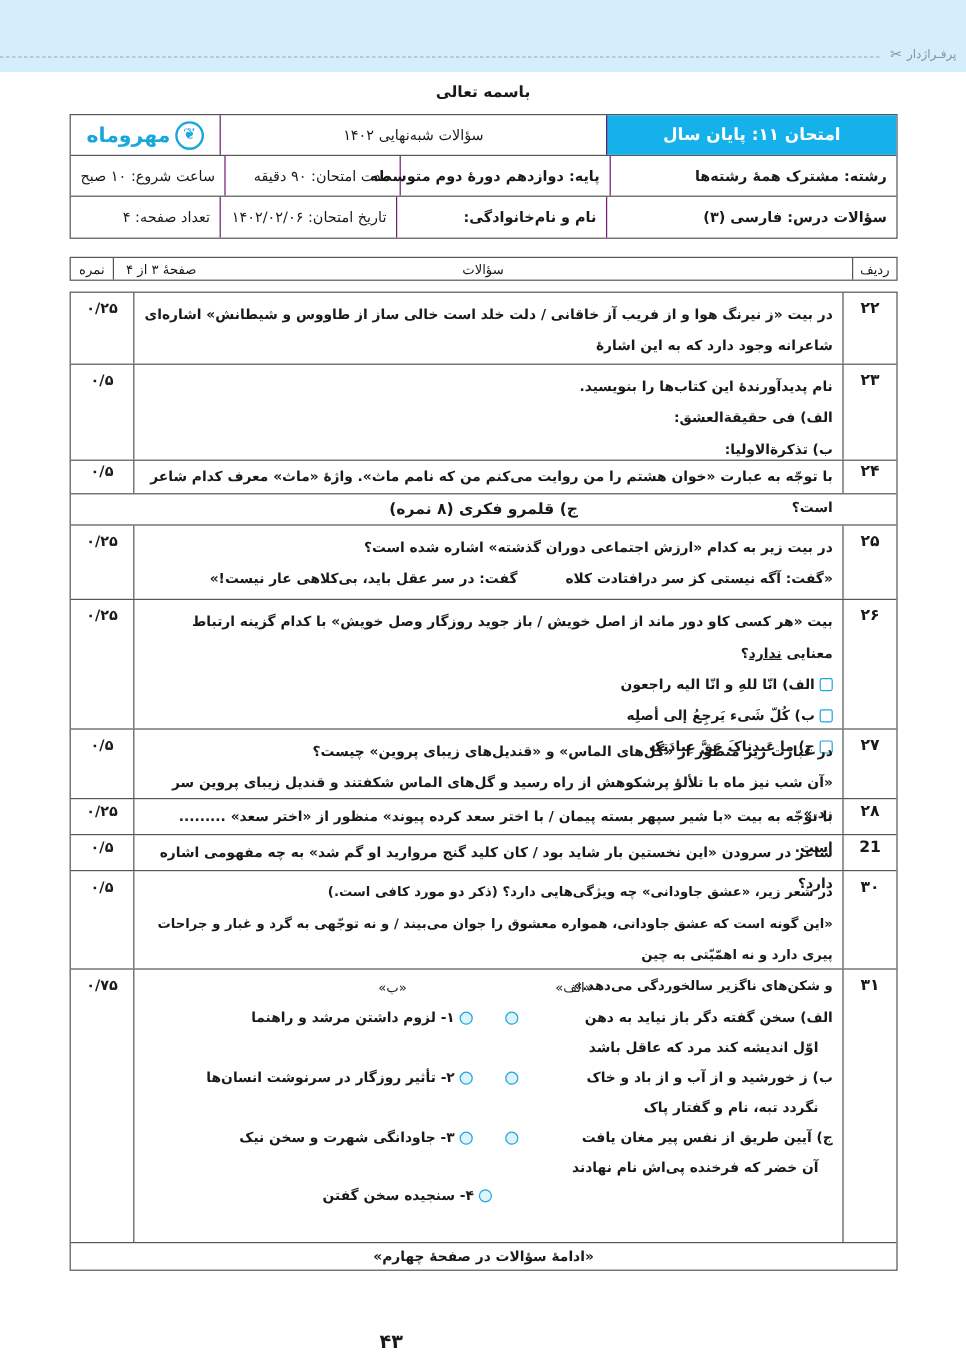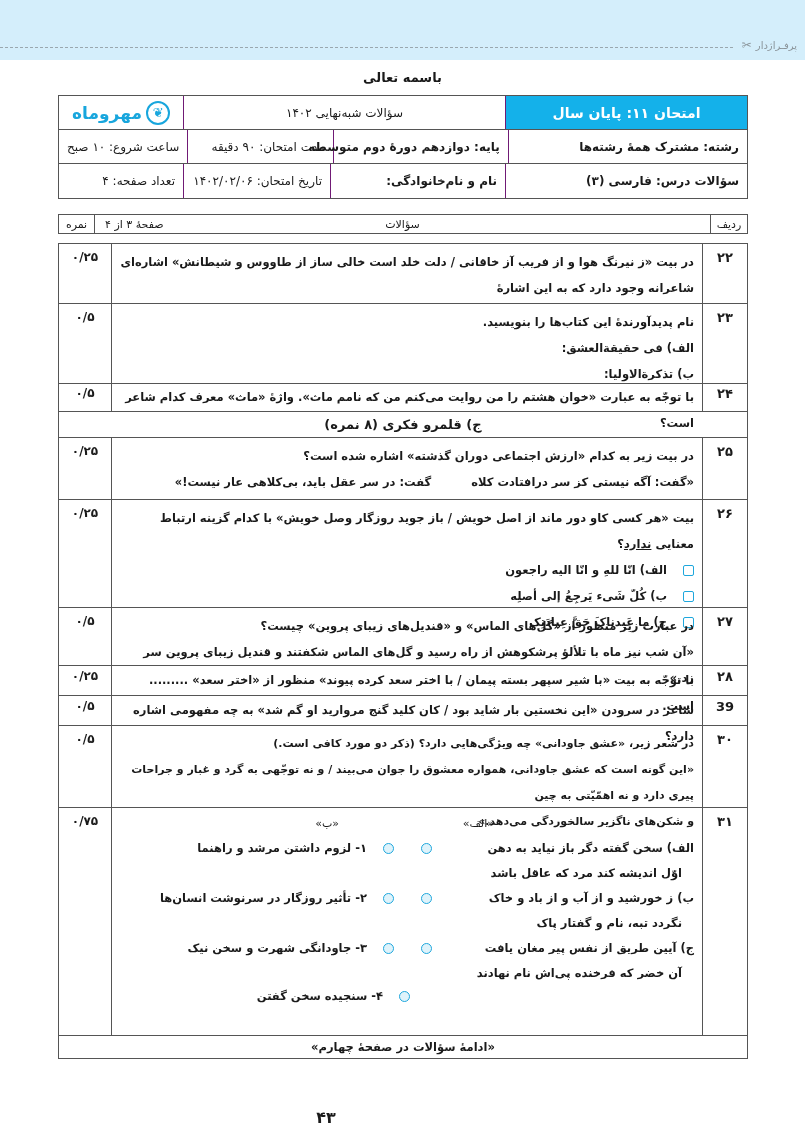--- a/index.html
+++ b/index.html
@@ -35,21 +35,21 @@
   .ch-score { width: 35px; justify-content: center; border-left: none !important; }
 
   
   .qtable { position: absolute; left: 58px; top: 243px; width: 690px; border: 1.5px solid #555; direction: rtl; }
   .qrow { display: flex; border-bottom: 1px solid #555; }
   .qnum { width: 45px; border-left: 1px solid #555; text-align: center; font-size: 13px; font-weight: bold; padding-top: 6px; }
   .qbody { flex: 1; border-left: 1px solid #555; padding: 5px 8px 5px 6px; font-size: 11.5px; font-weight: bold; line-height: 26px; }
   .qscore { width: 52px; text-align: center; font-size: 12px; font-weight: bold; padding-top: 6px; }
   .section { border-bottom: 1px solid #555; text-align: center; font-size: 13px; font-weight: bold; height: 26px; line-height: 26px; }
   .footer-row { text-align: center; font-size: 11.5px; font-weight: bold; height: 22px; line-height: 22px; }
-  .opt { display: flex; align-items: center; gap: 16px; }
+  .opt { display: flex; align-items: center; gap: 4px; }
   .cbox { width: 11px; height: 11px; border: 1.3px solid #1ea7dd; border-radius: 2px; display: inline-block; }
   .radio { width: 11px; height: 11px; border: 1.3px solid #1ea7dd; border-radius: 50%; display: inline-block; background: #dff3fb; }
   .underline { text-decoration: underline; text-align: right; }
   .gap { display: inline-block; width: 40px; }
 
   .match { position: relative; height: 185px; }
   .match .item { position: absolute; white-space: nowrap; }
   .page-num { position: absolute; left: 0; width: 652px; top: 1108px; text-align: center; font-size: 16px; font-weight: bold; }
 </style>
 </head>
@@ -169,21 +169,21 @@
 
   <div class="qrow" style="height:30px">
     <div class="qnum" style="padding-top:3px">۲۸</div>
     <div class="qbody" style="padding-top:1px;padding-bottom:0">
       <div>با توجّه به بیت «با شیر سپهر بسته پیمان / با اختر سعد کرده پیوند» منظور از «اختر سعد» ......... است.</div>
     </div>
     <div class="qscore" style="padding-top:3px">۰/۲۵</div>
   </div>
 
   <div class="qrow" style="height:30px">
-    <div class="qnum" style="padding-top:3px">39</div>
+    <div class="qnum" style="padding-top:3px">21</div>
     <div class="qbody" style="padding-top:1px;padding-bottom:0">
       <div>شاعر در سرودن «این نخستین بار شاید بود / کان کلید گنج مروارید او گم شد» به چه مفهومی اشاره دارد؟</div>
     </div>
     <div class="qscore" style="padding-top:3px">۰/۵</div>
   </div>
 
   <div class="qrow" style="height:82px">
     <div class="qnum">۳۰</div>
     <div class="qbody" style="font-size:11px">
       <div>در شعر زیر، «عشق جاودانی» چه ویژگی‌هایی دارد؟ (ذکر دو مورد کافی است.)</div>

